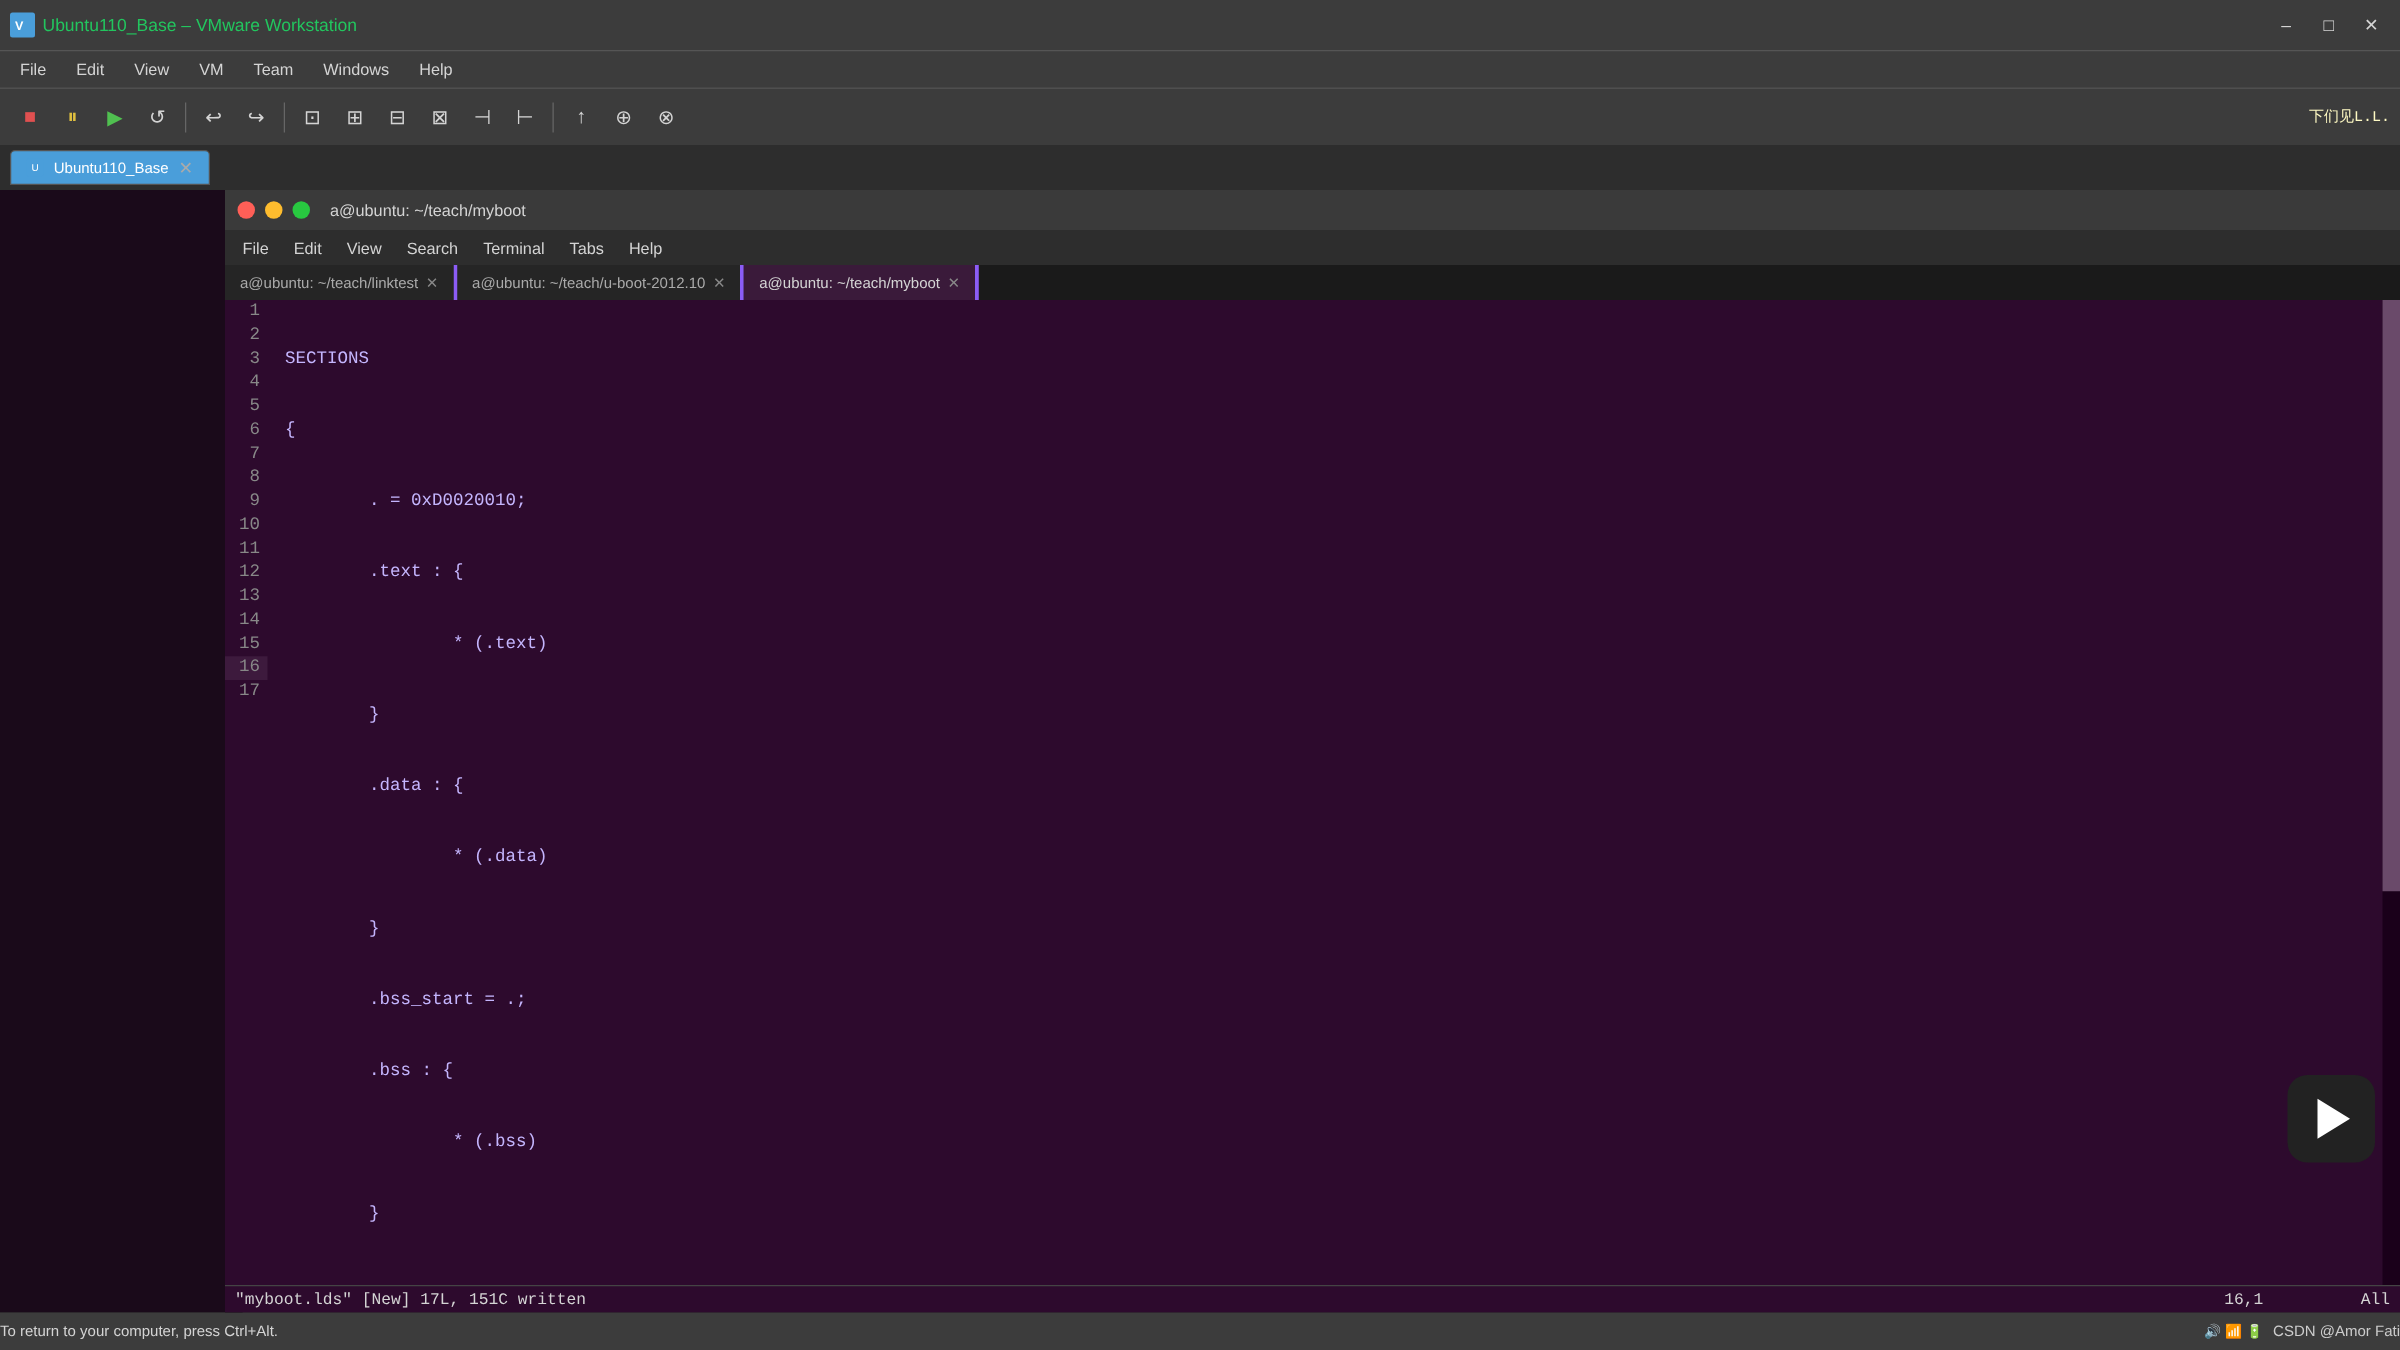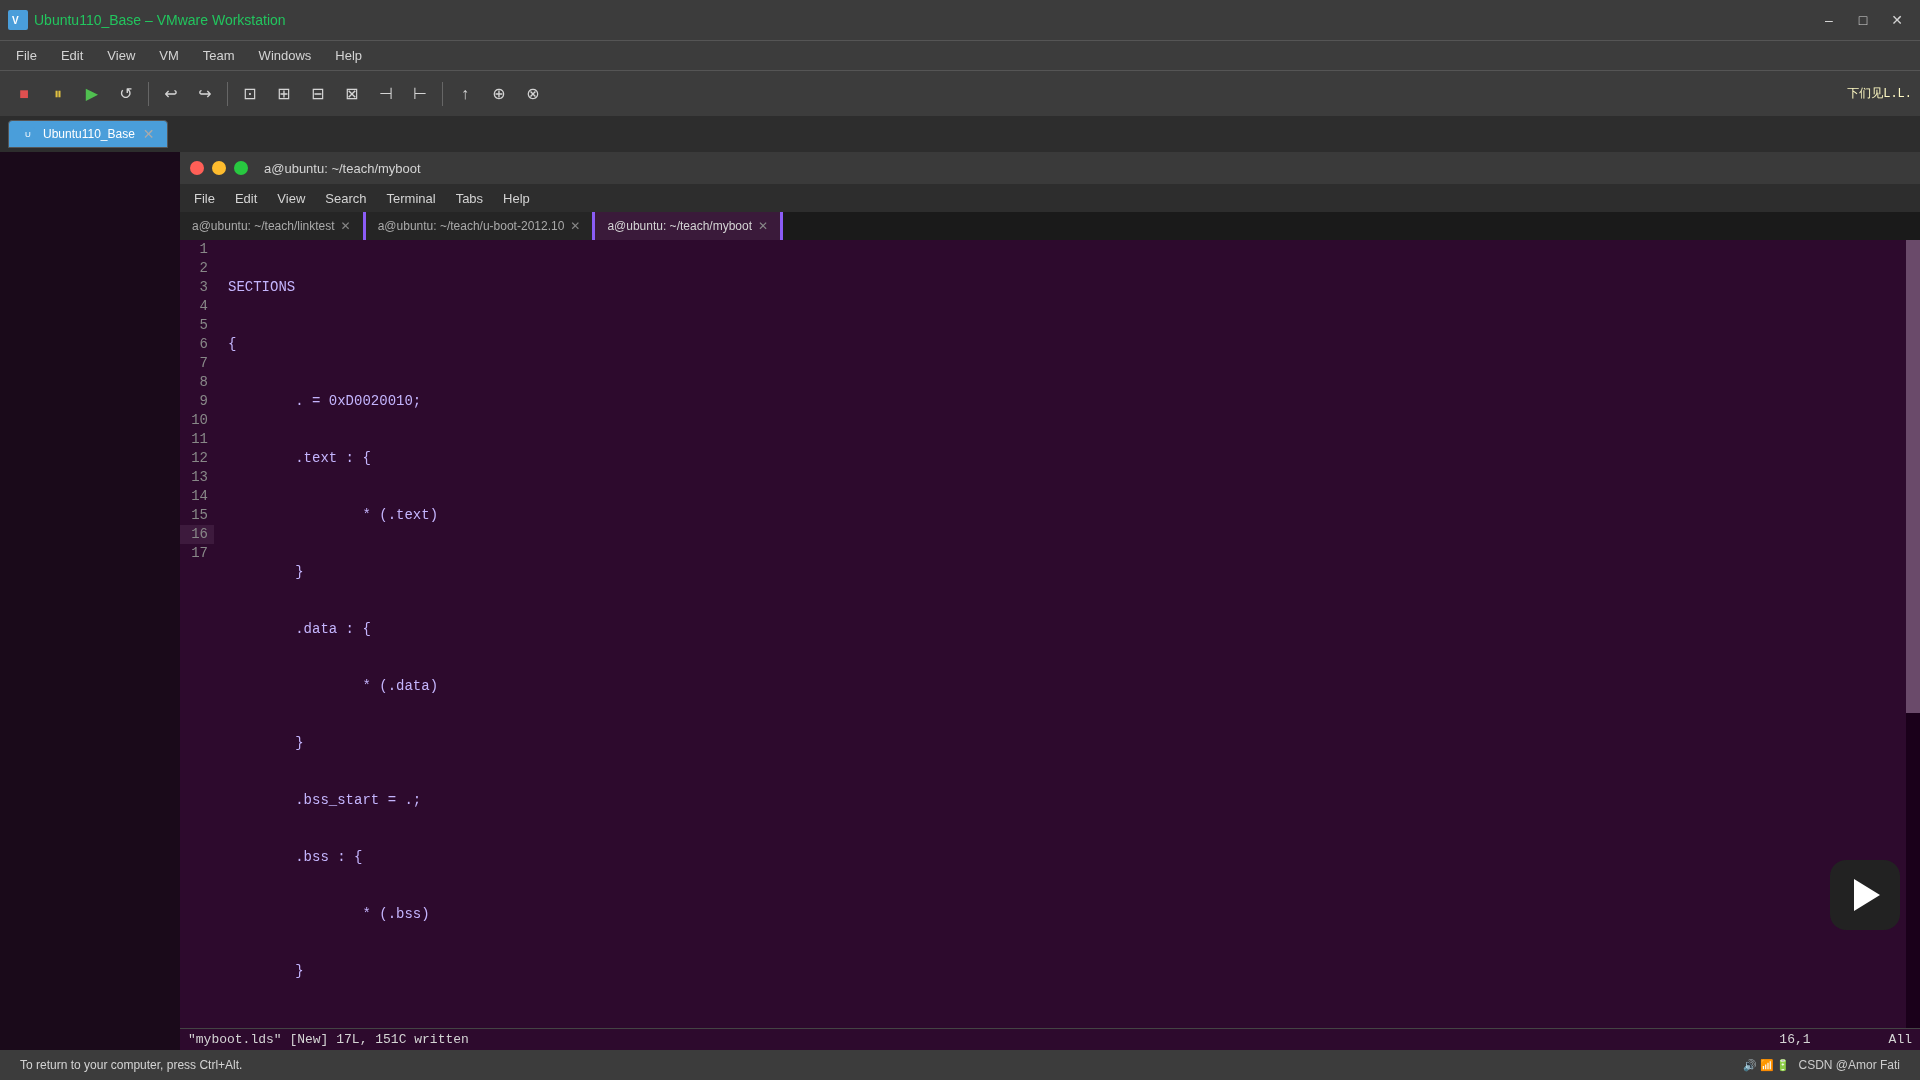--- a/index.html
+++ b/index.html
@@ -325,21 +325,21 @@
       height: 60%;
       background: #6a4a6a;
     }
 
     
     #bottom-status {
       height: 30px;
       background: #3c3c3c;
       display: flex;
       align-items: center;
-      padding: 0 20px;
+      padding: 0 0;
       color: #d4d4d4;
       font-size: 12px;
       flex-shrink: 0;
       justify-content: space-between;
     }
     #bottom-right {
       display: flex;
       align-items: center;
       gap: 8px;
     }

